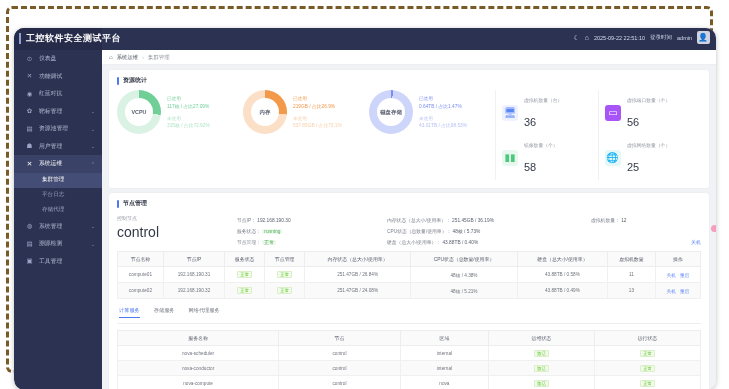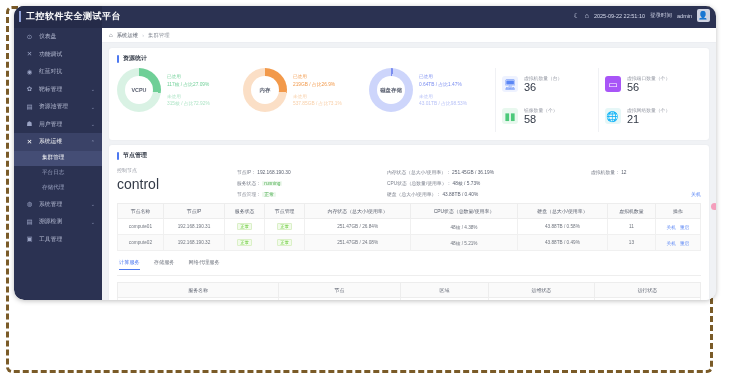--- a/index.html
+++ b/index.html
@@ -6,21 +6,21 @@
   body{
     width:729px;height:389px;overflow:hidden;
     font-family:"Liberation Sans","DejaVu Sans",sans-serif;
     background:#ffffff;
   }
   .frame{
     position:absolute;left:6px;top:6px;width:707px;height:367px;
     border:3px dashed #7a5b28;border-radius:6px;box-sizing:border-box;
   }
   .app{
-    position:absolute;left:14px;top:6px;width:702px;height:294px;
+    position:absolute;left:14px;top:28px;width:702px;height:362px;
     background:#f0f2f5;border-radius:10px;overflow:hidden;
     box-shadow:0 1px 5px rgba(0,0,0,.25);
   }
   
   .topbar{
     position:absolute;left:0;top:0;width:100%;height:22px;
     background:#2b3252;color:#fff;
   }
   .brandbar{position:absolute;left:0;top:0;width:88px;height:22px;background:#252b49;}
   .brand{
@@ -96,21 +96,21 @@
   }
   .stat{
     display:flex;align-items:center;gap:6px;padding:7px 6px;
     border-left:1px solid #f0f1f4;
   }
   .stat-ico{
     width:16px;height:16px;border-radius:3px;flex:none;
     display:flex;align-items:center;justify-content:center;font-size:10px;color:#fff;
   }
   .stat-label{font-size:4.8px;color:#9498a3;}
-  .stat-num{font-size:11px;color:#333a47;margin-top:0;}
+  .stat-num{font-size:11px;color:#333a47;margin-top:13px;}
   
   .nodehead{display:flex;align-items:flex-start;padding:2px 0 6px 0;position:relative;}
   .nodecol1{width:120px;flex:none;}
   .nodecol1 .lbl{font-size:5px;color:#9498a3;}
   .nodecol1 .nm{font-size:14px;color:#333a47;margin-top:3px;}
   .kvcol{display:flex;flex-direction:column;gap:5px;padding-top:2px;}
   .kv{font-size:4.8px;color:#797e8a;white-space:nowrap;}
   .kv .ok{color:#4caf50;background:#eef8ee;padding:0 2px;border-radius:1px;}
   .kv .val{color:#5b6170;}
   .oplink{color:#5a86f5;font-size:5px;cursor:pointer;}
@@ -297,21 +297,21 @@
             <div class="stat-ico" id="si2" style="background: rgb(232, 248, 238); color: rgb(76, 201, 122);">▮▮</div>
             <div>
               <div class="stat-label">镜像数量（个）</div>
               <div class="stat-num">58</div>
             </div>
           </div>
           <div class="stat">
             <div class="stat-ico" id="si3" style="background: rgb(230, 247, 247); color: rgb(73, 197, 197);">🌐</div>
             <div>
               <div class="stat-label">虚拟网络数量（个）</div>
-              <div class="stat-num">21</div>
+              <div class="stat-num">25</div>
             </div>
           </div>
         </div>
       </div>
     </div>
 
     <div class="card">
       <div class="card-title">节点管理</div>
 
       <div class="nodehead">

